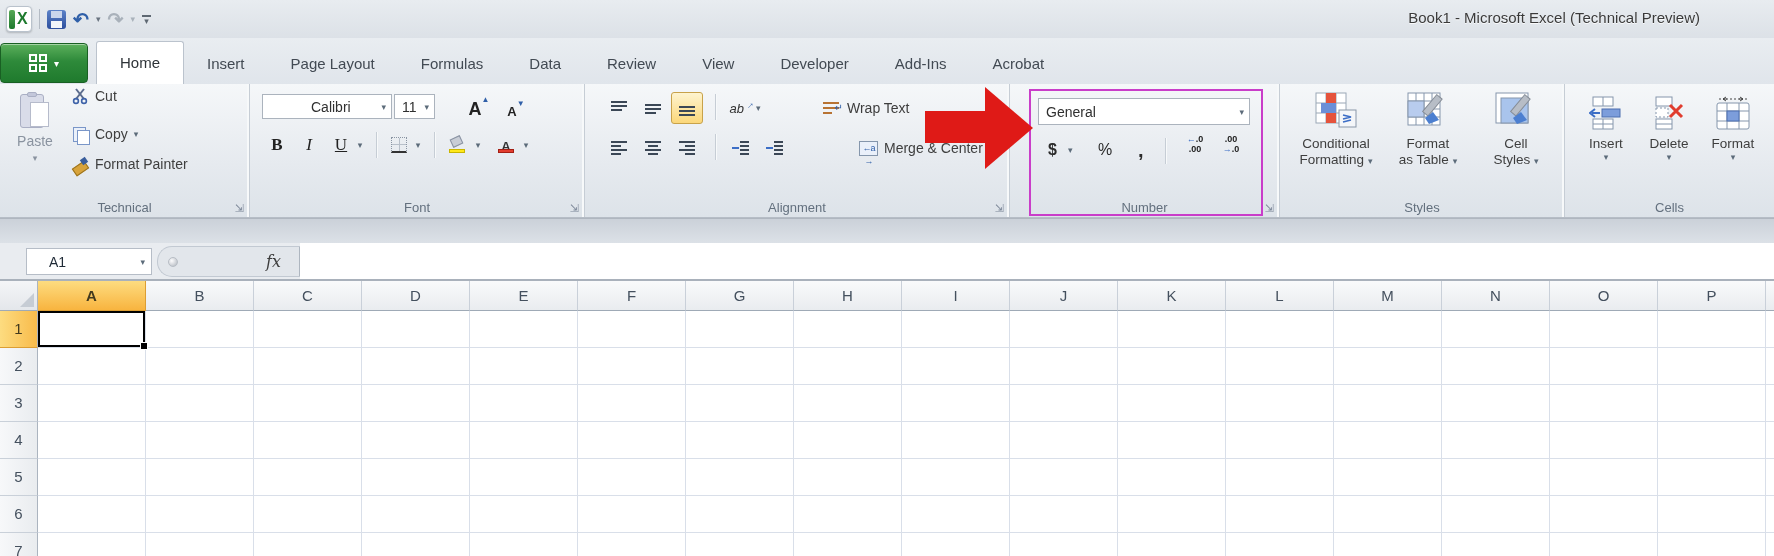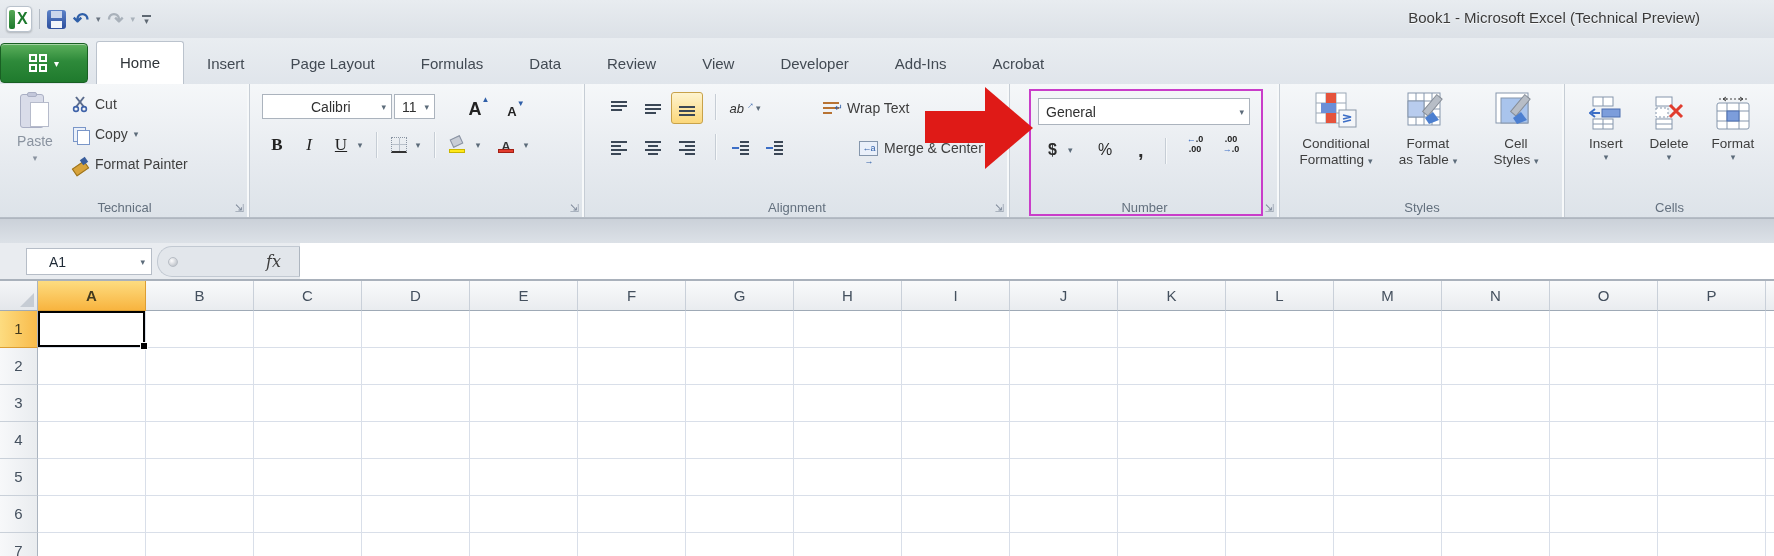--- a/index.html
+++ b/index.html
@@ -231,21 +231,21 @@
   <div class="group g-clipboard">
     <div class="paste-btn">
       <div class="clipb">
         <span class="board"></span>
           <span class="clip"></span>
           <span class="page"></span>
       </div>
       <div class="paste-label">Paste</div>
       <div class="paste-caret">▾</div>
     </div>
-    <div class="clip-item" style="top:8px">
+    <div class="clip-item" style="top:0">
       <svg class="ico16" width="17" height="17" viewBox="0 0 17 17">
         <line x1="4" y1="1" x2="12" y2="11" stroke="#5A6B8C" stroke-width="2"></line>
         <line x1="12" y1="1" x2="4" y2="11" stroke="#5A6B8C" stroke-width="2"></line>
         <circle cx="4" cy="13" r="2.4" fill="none" stroke="#3E62A8" stroke-width="1.6"></circle>
         <circle cx="12" cy="13" r="2.4" fill="none" stroke="#3E62A8" stroke-width="1.6"></circle>
       </svg>
       <span class="clip-label">Cut</span>
     </div>
     <div class="clip-item" style="top:38px">
       <span class="ico16 copy-ico"></span>
@@ -305,20 +305,21 @@
       <div class="fbtn" style="left:221px; width:14px;">
           <span class="caret">▾</span>
         </div>
       <div class="fbtn" style="left:244px; width:24px;">
         <span class="fc-ico"><span class="A">A</span><span class="bar"></span></span>
         </div>
       <div class="fbtn" style="left:269px; width:14px;">
           <span class="caret">▾</span>
         </div>
     </div>
+    <div class="group-label">Font</div>
     <div class="launcher">⇲</div>
   </div>
 
   <div class="group g-align">
     <div class="abtn" style="left:18px; top:8px;">
       <span class="bars">
         <b style="left:1px;top:1px;width:16px"></b>
           <b style="left:1px;top:5px;width:16px"></b>
           <b style="left:1px;top:9px;width:11px"></b>
         </span>

